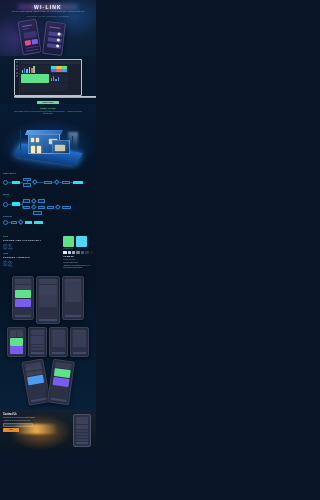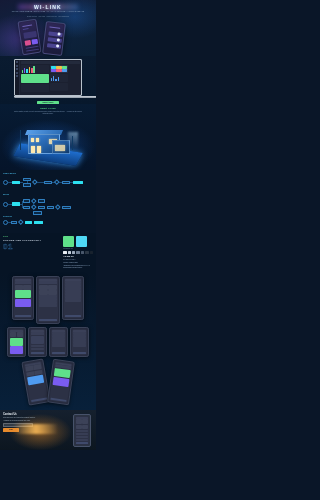--- a/index.html
+++ b/index.html
@@ -400,20 +400,25 @@
         <div class="nodeR fill" style="left:31px;top:1.3px;width:9px"></div>
       </div>
     </div>
   </section>
 
   <section class="sec-color">
     <div class="cc-left">
       <div class="kicker">PART</div>
       <div class="sec-head">COLORS AND TYPOGRAPHY</div>
       <div class="big-num">01</div>
+      <div style="margin-top:2px">
+        <div class="kicker">FONT</div>
+        <div class="sec-head">POPPINS / ROBOTO</div>
+        <div class="big-num">02</div>
+      </div>
     </div>
     <div class="cc-right">
       <div class="sw-main">
         <i style="background:#5FE08A"></i>
         <i style="background:#4FD8F5"></i>
       </div>
       <div class="sw-cap">COLOR SCALE</div>
       <div class="sw-row">
         <i style="background:#E8EEF5"></i>
         <i style="background:#C2CEDC"></i>

